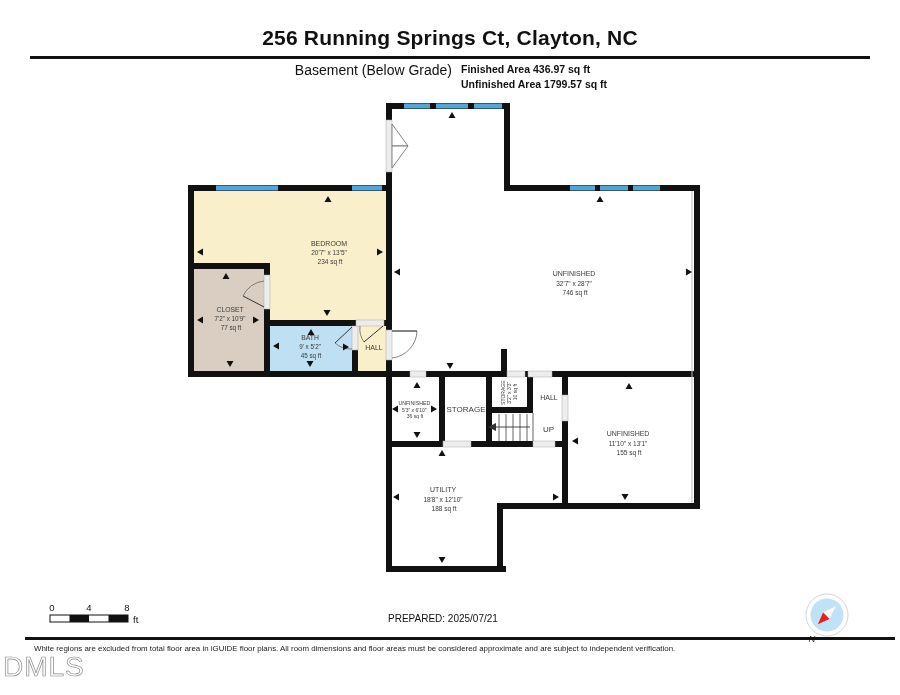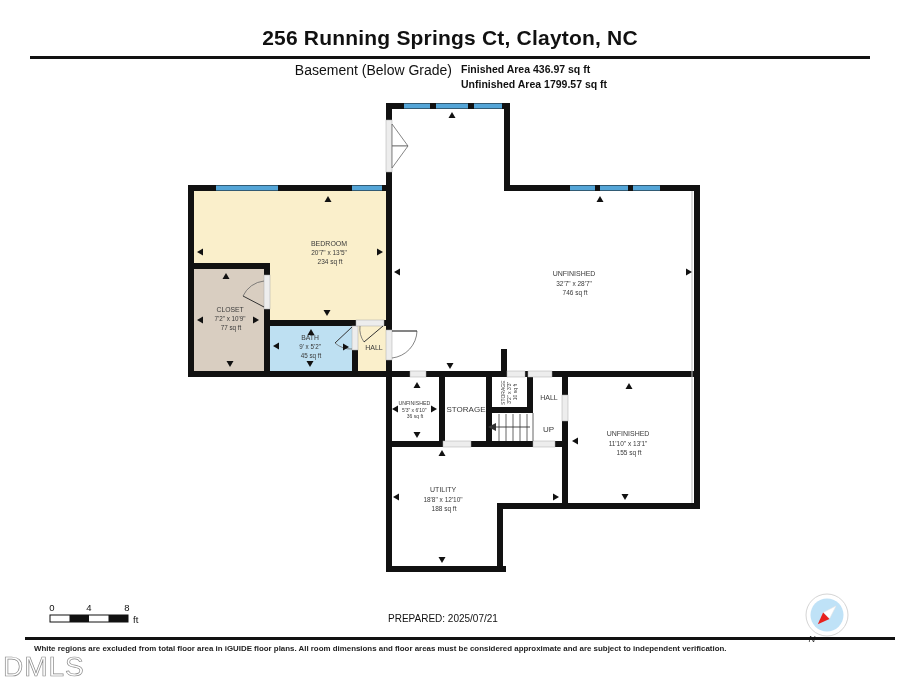--- a/index.html
+++ b/index.html
@@ -7,21 +7,21 @@
         font-family:"Liberation Sans",sans-serif;color:#111;}
   .title{position:absolute;top:26px;left:0;width:900px;text-align:center;
          font-size:21px;font-weight:bold;letter-spacing:.2px;}
   .hrule{position:absolute;left:30px;width:840px;height:2.5px;background:#111;}
   .hrule.top{top:56px;}
   .hrule.bottom{top:637px;left:25px;width:870px;}
   .floor-label{position:absolute;top:62px;left:150px;width:302px;text-align:right;
                font-size:14px;font-weight:normal;}
   .area-lines{position:absolute;top:62px;left:461px;font-size:10.5px;line-height:14.5px;font-weight:bold;}
   .prepared{position:absolute;top:613px;left:388px;font-size:10px;color:#111;}
-  .disclaimer{position:absolute;top:644px;left:34px;font-size:7.9px;color:#222;font-weight:bold;}
+  .disclaimer{position:absolute;top:644px;left:34px;font-size:7.9px;color:#222;}
   svg text{font-family:"Liberation Sans",sans-serif;}
   .roomlbl{fill:#3a3a3a;}
 </style>
 </head>
 <body>
 
 <div class="page">
 
   <div class="title">256 Running Springs Ct, Clayton, NC</div>
   <div class="hrule top"></div>

